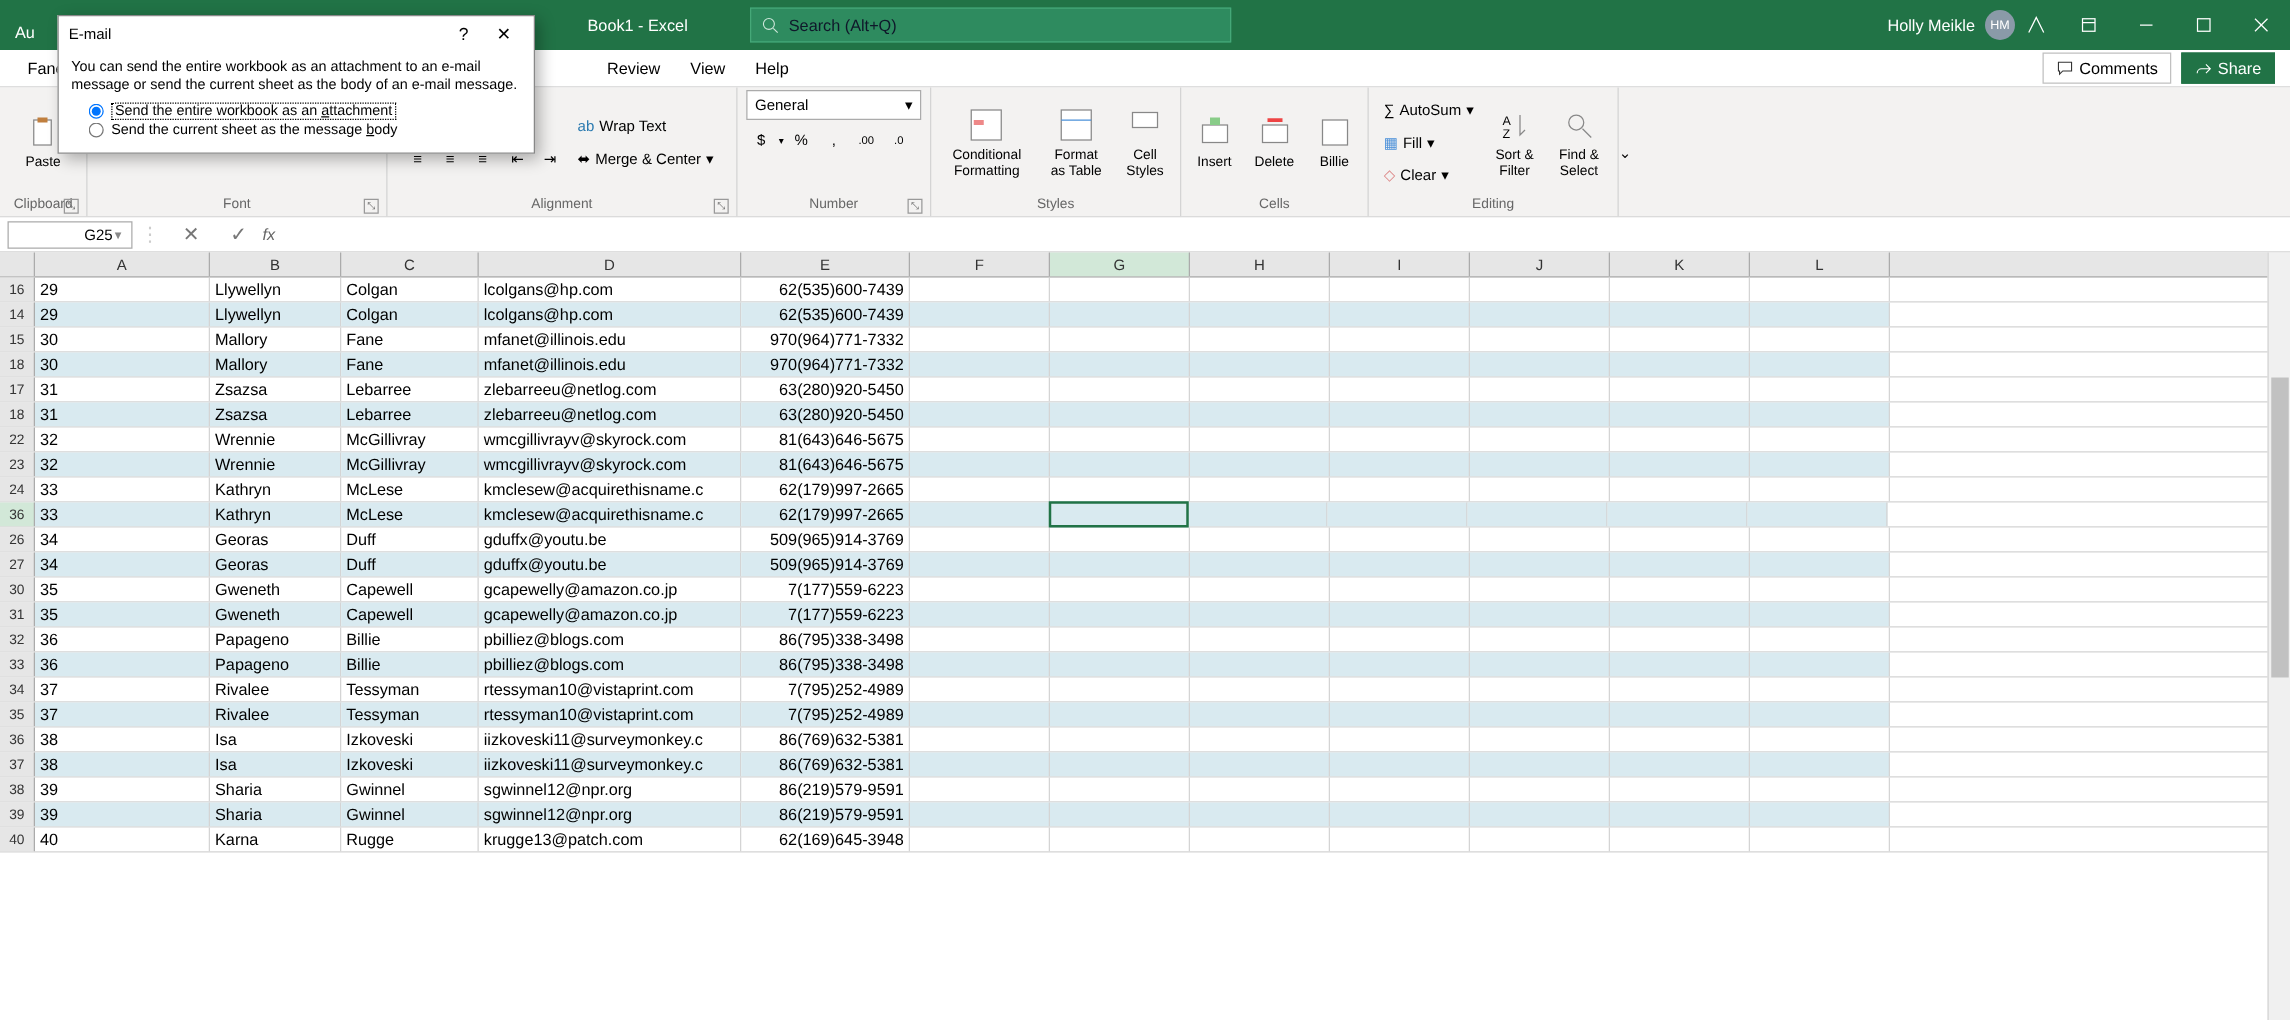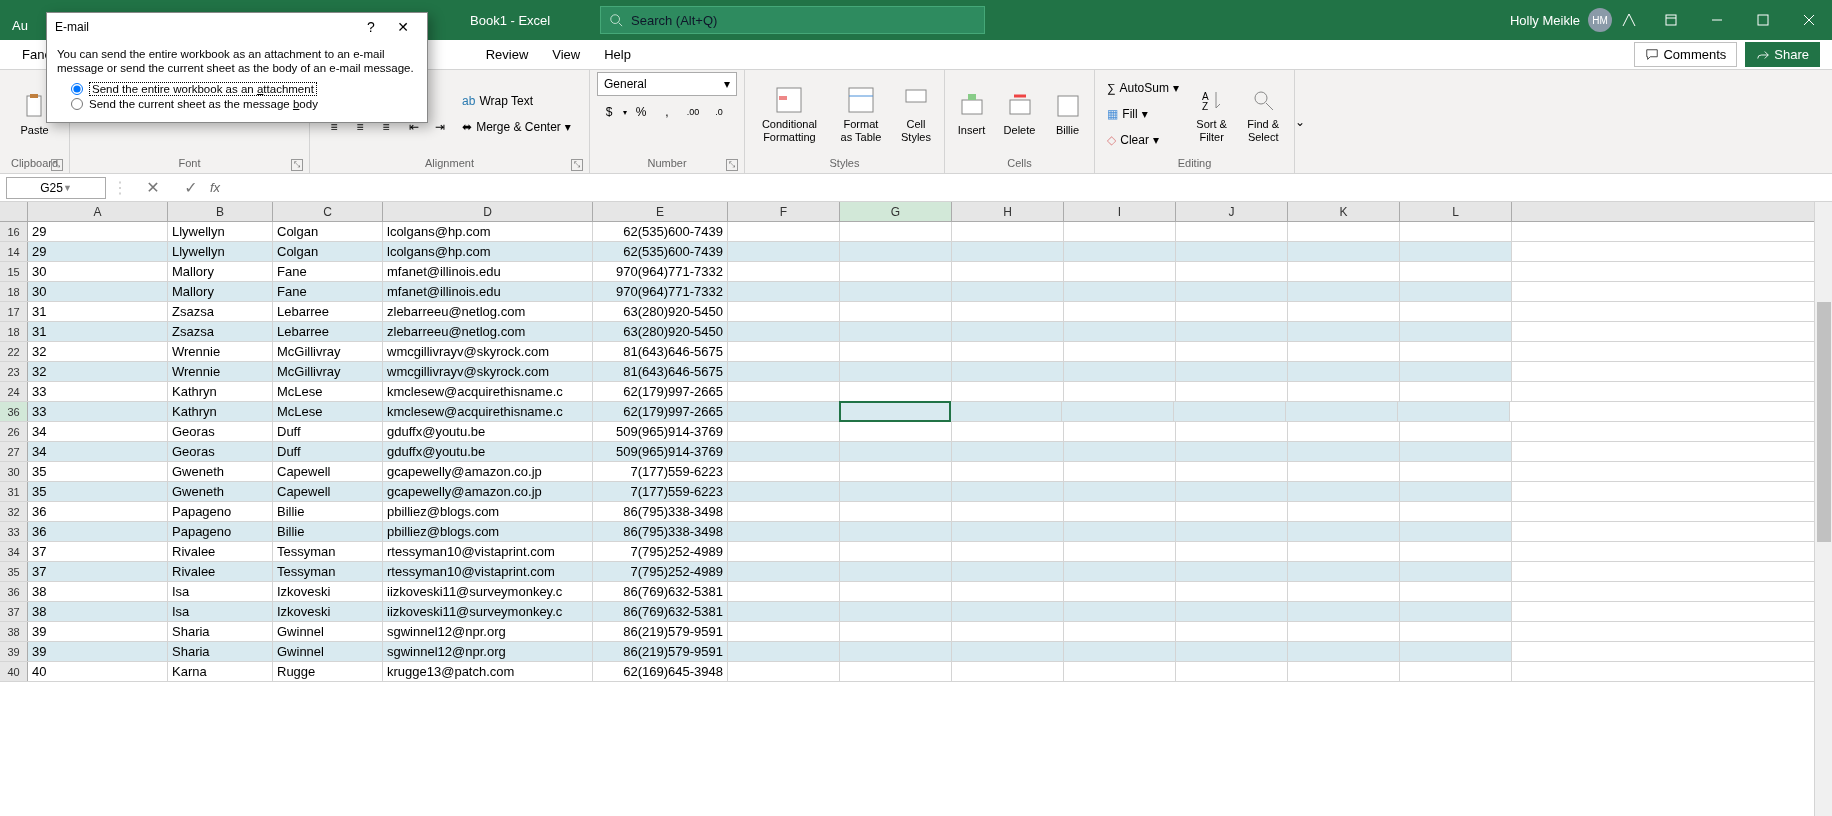--- a/index.html
+++ b/index.html
@@ -35,21 +35,21 @@
 .bigbtn .ico { width: 32px; height: 32px; display: flex; align-items: center; justify-content: center; }
 .smbtn { width: 24px; height: 24px; display: flex; align-items: center; justify-content: center; border: 1px solid transparent; }
 .col { display: flex; flex-direction: column; gap: 2px; }
 .row { display: flex; gap: 2px; align-items: center; }
 .widebtn { height: 24px; padding: 0 6px; display: flex; align-items: center; gap: 4px; font-size: 12px; white-space: nowrap; }
 .nfmt { width: 140px; height: 24px; border: 1px solid #ababab; background: #fff; display: flex; align-items: center; padding: 0 6px; justify-content: space-between; font-size: 12px; }
 .collapse { width: 20px; align-self: center; }
 
 
 .fbar { height: 28px; border-bottom: 1px solid #d4d4d4; display: flex; align-items: center; background: #fff; }
-.fbar .namebox { width: 100px; height: 22px; border: 1px solid #ababab; margin-left: 6px; padding: 0 6px; display: flex; align-items: center; justify-content: center; font-size: 12px; }
+.fbar .namebox { width: 100px; height: 22px; border: 1px solid #ababab; margin-left: 6px; padding: 0 6px; display: flex; align-items: center; justify-content: flex-end; font-size: 12px; }
 .fbar .fxbtn { width: 26px; display: flex; align-items: center; justify-content: center; color: #777; margin: 0 6px; }
 .fbar .fxlabel { font-style: italic; color: #666; font-size: 13px; margin-right: 4px; }
 .fbar .finput { flex: 1; height: 22px; }
 
 
 .grid-wrap { position: relative; height: 614px; }
 .colheads { height: 20px; display: flex; background: #e6e6e6; border-bottom: 1px solid #ababab; }
 .colheads .sel { width: 28px; border-right: 1px solid #ababab; background: #e6e6e6; }
 .colheads .ch { border-right: 1px solid #ababab; display: flex; align-items: center; justify-content: center; font-size: 12px; color: #333; }
 .colheads .ch.active { background: #d2e8d8; }

